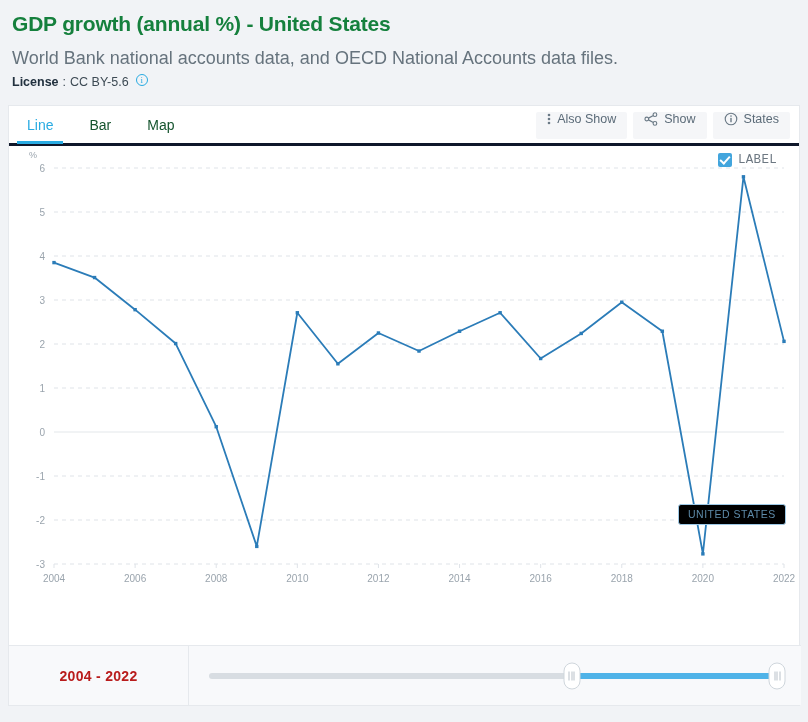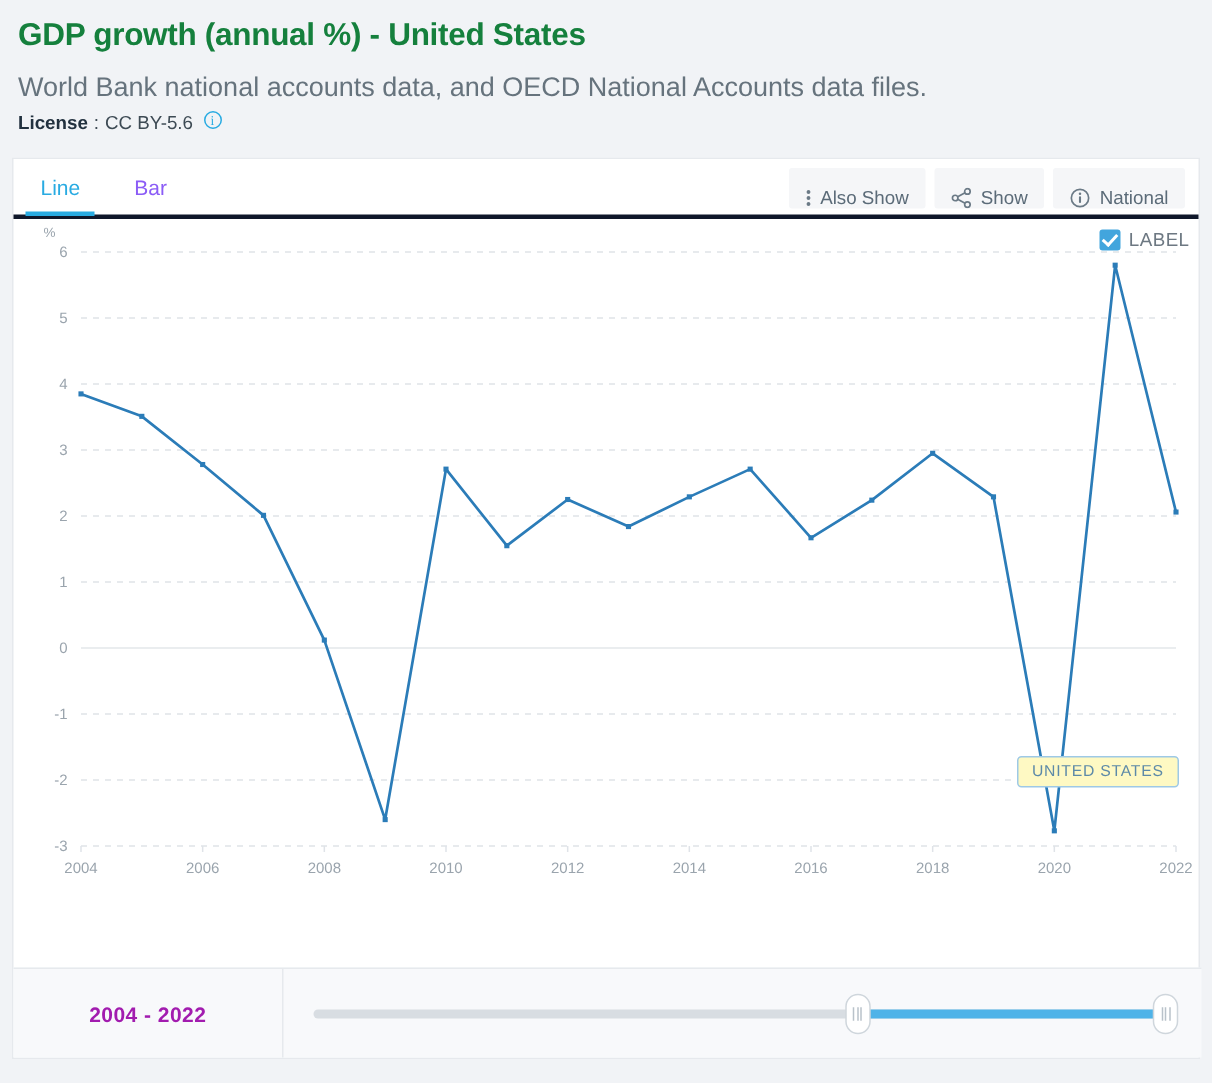--- a/index.html
+++ b/index.html
@@ -39,73 +39,73 @@
   }
 
   
   .tabbar {
     position: relative; height: 40px; border-bottom: 3px solid #0f172a;
     display: flex; align-items: center;
   }
   .tabs { display: flex; height: 100%; }
   .tab {
     display: flex; align-items: center; padding: 0 18px; height: 100%;
-    font-size: 14px; color: #8b5cf6; cursor: pointer; position: relative;
+    font-size: 14px; color: #14532d; cursor: pointer; position: relative;
   }
   .tab.active { color: #29abe2; }
   .tab.active::after {
     content: ""; position: absolute; left: 8px; right: 8px; bottom: -1px;
     height: 3px; background: #29abe2;
   }
   .toolbar {
     position: absolute; right: 9px; top: 6px; display: flex; gap: 6px;
   }
   .tool-btn {
-    display: flex; align-items: flex-end; gap: 6px;
+    display: flex; align-items: flex-start; gap: 6px;
     background: #f5f6f8; border: none; border-radius: 2px;
     padding: 0 11px; height: 27px; font-size: 12.5px; color: #5b6b78;
     font-family: "Liberation Sans", sans-serif; cursor: pointer;
   }
   .ic { flex: none; display: block; }
 
   
   .chart-wrap { position: relative; width: 792px; height: 512px; }
   .chart-svg { display: block; }
 
   .label-toggle {
-    position: absolute; right: 8px; top: 7px;
-    display: flex; align-items: flex-end; gap: 6px; cursor: pointer;
+    position: absolute; right: 24px; top: 7px;
+    display: flex; align-items: flex-end; gap: 6px; cursor: pointer; font-family: Liberation Mono, monospace;
   }
   .cb {
     width: 14px; height: 14px; border-radius: 2px; background: #42a5dd;
     position: relative; flex: none;
   }
   .cb::after {
     content: ""; position: absolute; left: 4px; top: 1px;
     width: 4px; height: 8px; border: solid #fff;
     border-width: 0 2px 2px 0; transform: rotate(42deg);
   }
   .label-text { font-size: 12.5px; color: #6d7882; letter-spacing: 0.3px; }
 
   .series-badge {
     position: absolute; left: 669px; top: 358px;
-    background: #fef9c3; border: 1px solid #9ec9e6; border-radius: 3px;
+    background: #000000; border: 1px solid #9ec9e6; border-radius: 3px;
     padding: 3px 9px 4px 9px; font-size: 10.5px; color: #5d8aa8;
     letter-spacing: 0.5px; white-space: nowrap;
   }
 
   
   .footer {
     position: absolute; left: 0; bottom: 0; width: 792px; height: 60px;
     border-top: 1px solid #e6e9ed; background: #f8f9fb; display: flex;
     align-items: center;
   }
   .range-label {
     width: 180px; text-align: left; font-size: 14px; font-weight: bold;
-    color: #a21caf; letter-spacing: 0.3px;
+    color: #b91c1c; letter-spacing: 0.3px;
     border-right: 1px solid #e6e9ed; height: 100%;
     display: flex; align-items: center; justify-content: center;
   }
   .slider-area { position: relative; flex: 1; height: 100%; }
   .slider-track {
     position: absolute; left: 20px; right: 28px; top: 50%;
     transform: translateY(-50%); height: 6px; background: #d8dde2;
     border-radius: 3px;
   }
   .slider-fill {
@@ -141,20 +141,23 @@
 
   <div class="card">
 
     <div class="tabbar">
       <div class="tabs">
         <div class="tab active">
           <span>Line</span>
         </div>
         <div class="tab">
           <span>Bar</span>
+        </div>
+        <div class="tab">
+          <span>Map</span>
         </div>
       </div>
 
       <div class="toolbar">
         <button class="tool-btn">
           <svg class="ic" width="4" height="14" viewBox="0 0 4 14">
             <circle cx="2" cy="3" r="1.3" fill="#6b7a86"></circle>
             <circle cx="2" cy="7" r="1.3" fill="#6b7a86"></circle>
             <circle cx="2" cy="11" r="1.3" fill="#6b7a86"></circle>
           </svg>
@@ -171,21 +174,21 @@
           </svg>
           <span>Show</span>
         </button>
 
         <button class="tool-btn">
           <svg class="ic" width="14" height="14" viewBox="0 0 16 16">
             <circle cx="8" cy="8" r="6.6" fill="none" stroke="#6b7a86" stroke-width="1.3"></circle>
             <circle cx="8" cy="4.7" r="0.95" fill="#6b7a86"></circle>
             <rect x="7.2" y="6.6" width="1.6" height="5.2" rx="0.7" fill="#6b7a86"></rect>
           </svg>
-          <span>National</span>
+          <span>States</span>
         </button>
       </div>
     </div>
 
     <div class="chart-wrap">
       <svg class="chart-svg" id="chart" width="792" height="500">
           <text x="20" y="12" fill="#9aa4ad" font-size="9" font-family="&quot;Liberation Sans&quot;, sans-serif">%</text>
           <line x1="45" y1="22" x2="775" y2="22" stroke="#dfe3e8" stroke-width="1" stroke-dasharray="4 4"></line>
           <text x="36" y="25.5" fill="#9aa4ad" font-size="10" text-anchor="end" font-family="&quot;Liberation Sans&quot;, sans-serif">6</text>
           <line x1="45" y1="66" x2="775" y2="66" stroke="#dfe3e8" stroke-width="1" stroke-dasharray="4 4"></line>

